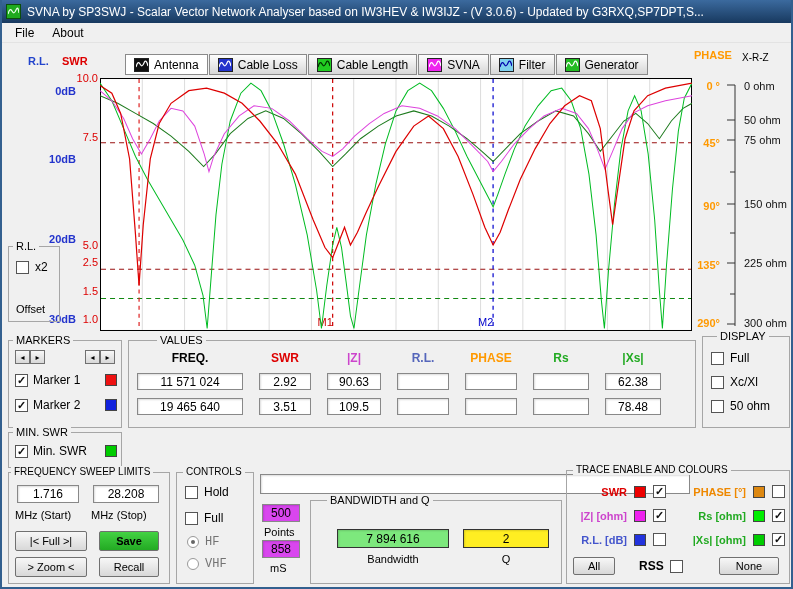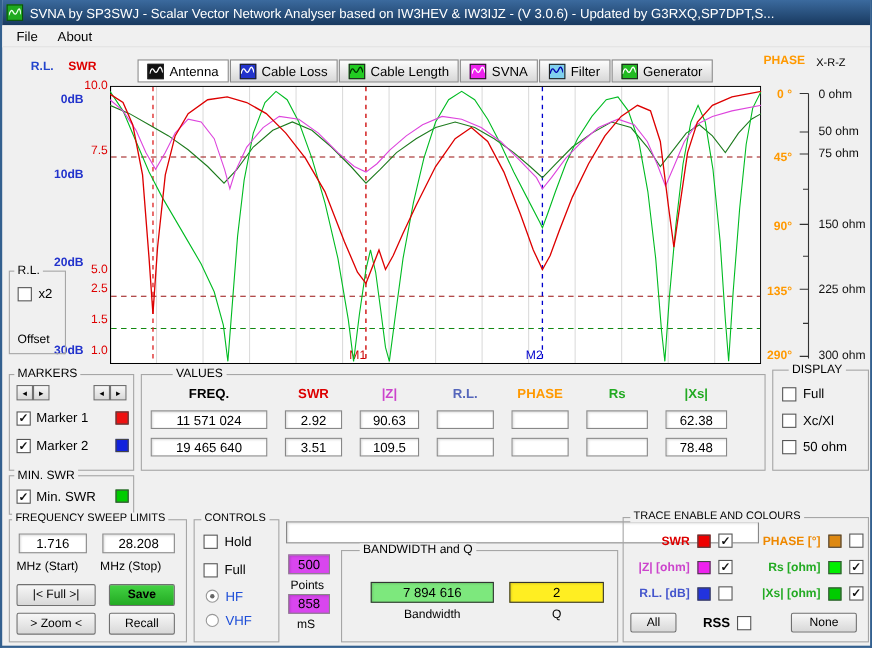--- a/index.html
+++ b/index.html
@@ -51,21 +51,21 @@
          display:flex; align-items:center; justify-content:center; font-size:11px; cursor:default; }
   .btn.save { background:linear-gradient(#43d243,#23aa23); font-weight:bold; }
   .abtn { position:absolute; width:15px; height:14px; border:1px solid #707070; background:linear-gradient(#f7f7f7,#d8d8d8);
           display:flex; align-items:center; justify-content:center; font-size:8px; }
   .inp { position:absolute; background:#fff; border:1px solid #888; font-size:12px; text-align:center;
          font-family:"Liberation Sans",sans-serif; box-shadow:inset 1px 1px 2px rgba(0,0,0,.14); }
   .txt { position:absolute; font-size:11px; white-space:nowrap; }
   .tgrid { position:absolute; display:grid; grid-template-columns:54px 12px 14px 72px 12px 14px;
            column-gap:7px; row-gap:11px; align-items:center; font-size:11px; }
   .tgrid .tlab { text-align:right; font-weight:bold; white-space:nowrap; }
-  .gray { color:#1d4ed8; }
+  .gray { color:#737373;font-family:Liberation Mono, monospace; }
 </style>
 </head>
 <body>
 
 <div class="win">
 
   <div class="titlebar">
     <span class="app-icon">
       <svg width="11" height="9" viewBox="0 0 11 9">
           <path d="M0 7 Q2 0 4 4 T8 3 T11 6" fill="none" stroke="#eaffea" stroke-width="1.2"></path>

